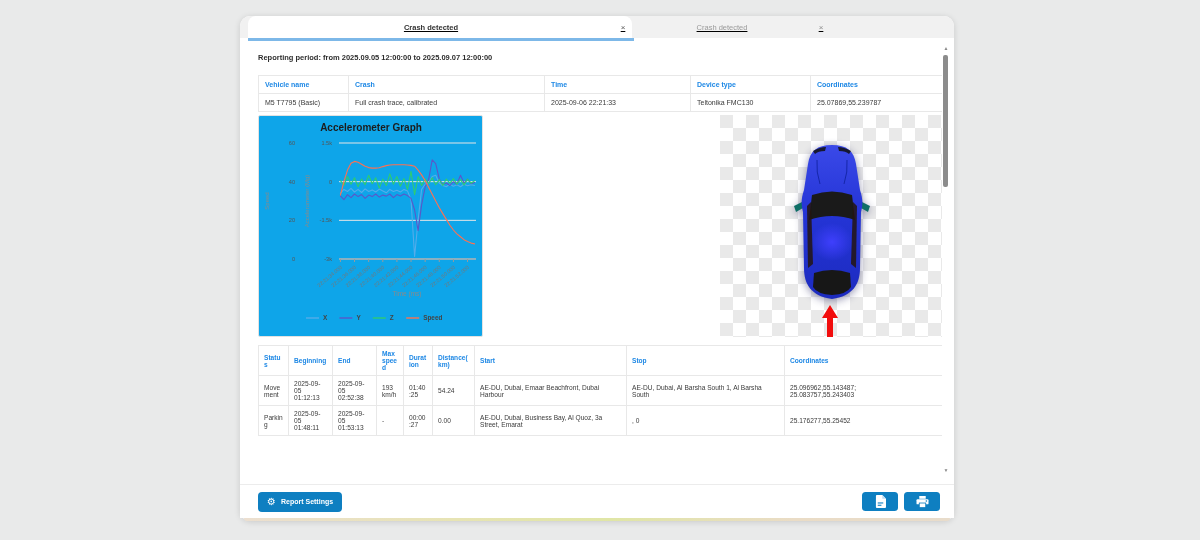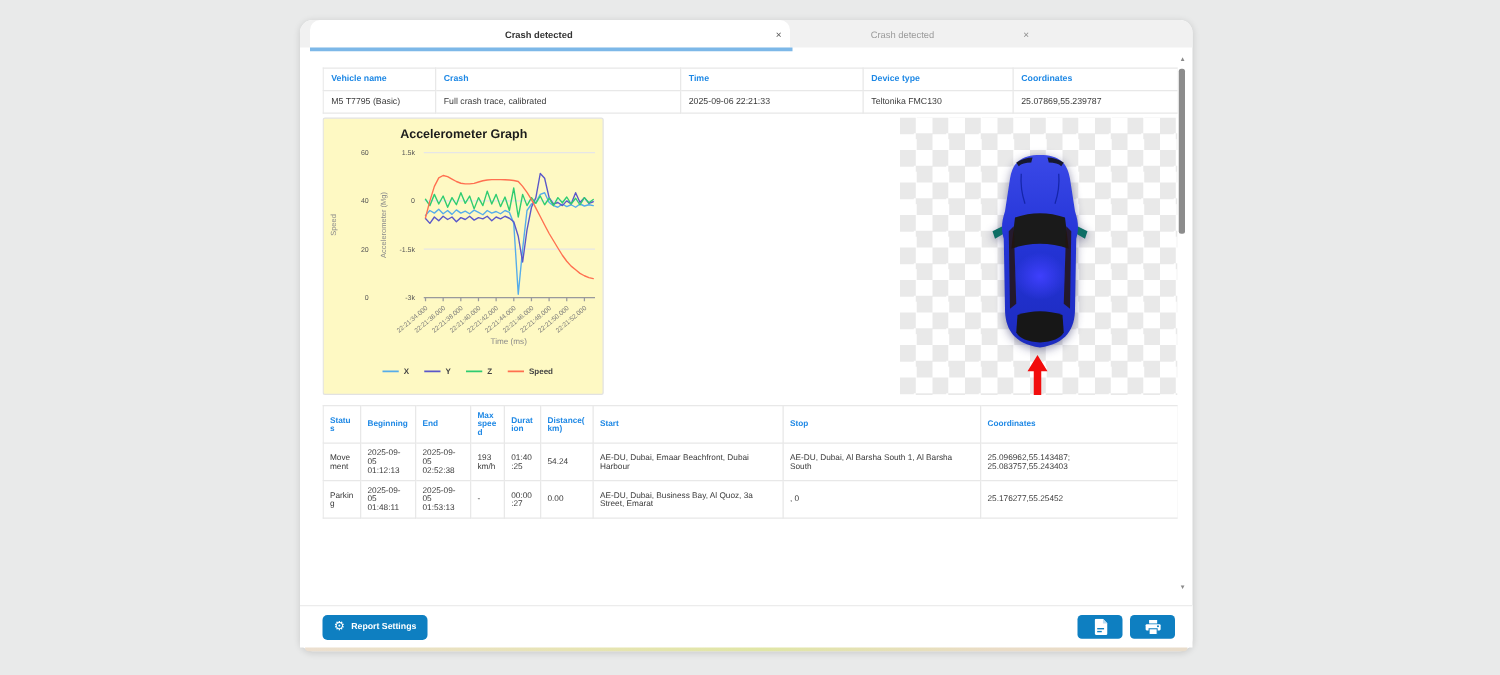--- a/index.html
+++ b/index.html
@@ -11,21 +11,21 @@
   }
   .card{
     position:absolute;left:240px;top:16px;width:714px;height:505px;
     background:#fff;border-radius:10px;
     box-shadow:0 1px 6px rgba(0,0,0,.14);
   }
   
   .tabbar{
     position:absolute;left:0;top:0;right:0;height:22px;
     background:#f1f1f1;border-radius:10px 10px 0 0;
-    display:flex;align-items:stretch;
+    display:flex;align-items:stretch;text-decoration:underline;
   }
   .tab{display:flex;align-items:center;position:relative;cursor:pointer;}
   .tab .tab-label{flex:1;text-align:center;font-size:7.5px;font-weight:700;color:#333;}
   .tab .tab-close{width:18px;font-size:8px;color:#555;text-align:center;}
   .tab.active{
     margin-left:8px;width:384px;background:#fff;border-radius:8px 8px 0 0;
   }
   .tab.inactive{width:198px;background:transparent;}
   .tab.inactive .tab-label{color:#9a9a9a;font-weight:400;}
   .tab.inactive .tab-close{color:#8b8b8b;}
@@ -42,21 +42,21 @@
   th,td{
     border:1px solid #e8e8e8;
     font-size:6.8px;color:#3a3a3a;text-align:left;vertical-align:middle;
     padding:4px 5px;white-space:pre-line;word-wrap:break-word;
   }
   th{color:#1e88e5;font-weight:700;}
   .crash-table-wrap{margin-top:13px;}
   .crash-table-wrap th,.crash-table-wrap td{font-size:7px;padding:5px 6px;}
   .panels{margin-top:3px;display:flex;justify-content:space-between;align-items:flex-start;}
   .chart-panel{
-    width:223px;height:220px;border:1px solid #e2e2e2;background:#fef9c3;border-radius:2px;
+    width:223px;height:220px;border:1px solid #e2e2e2;background:#0ea5e9;border-radius:2px;
   }
   .car-panel{
     width:222px;height:222px;position:relative;
     background:
       conic-gradient(#ffffff 90deg,#e9e9e9 90deg 180deg,#ffffff 180deg 270deg,#e9e9e9 270deg);
     background-size:26px 26px;
   }
   .car-svg{position:absolute;left:67px;top:27px;filter:drop-shadow(0 2px 4px rgba(15,15,80,.45));}
   .arrow-svg{position:absolute;left:101px;top:190px;}
   .trips-title{font-size:7.5px;font-weight:700;color:#2d2d2d;margin-top:17px;}
@@ -100,20 +100,21 @@
       <span class="tab-close">×</span>
     </div>
     <div class="tab inactive">
       <span class="tab-label">Crash detected</span>
       <span class="tab-close">×</span>
     </div>
   </div>
   <div class="tab-underline"></div>
 
   <div class="content">
+    <p class="meta-line first">Reporting period: from 2025.09.05 12:00:00 to 2025.09.07 12:00:00</p>
 
     <div class="crash-table-wrap" id="crash-table">
         <table>
           <colgroup>
             <col style="width: 90px;">
             <col style="width: 196px;">
             <col style="width: 146px;">
             <col style="width: 120px;">
             <col style="width: 132px;">
           </colgroup>

